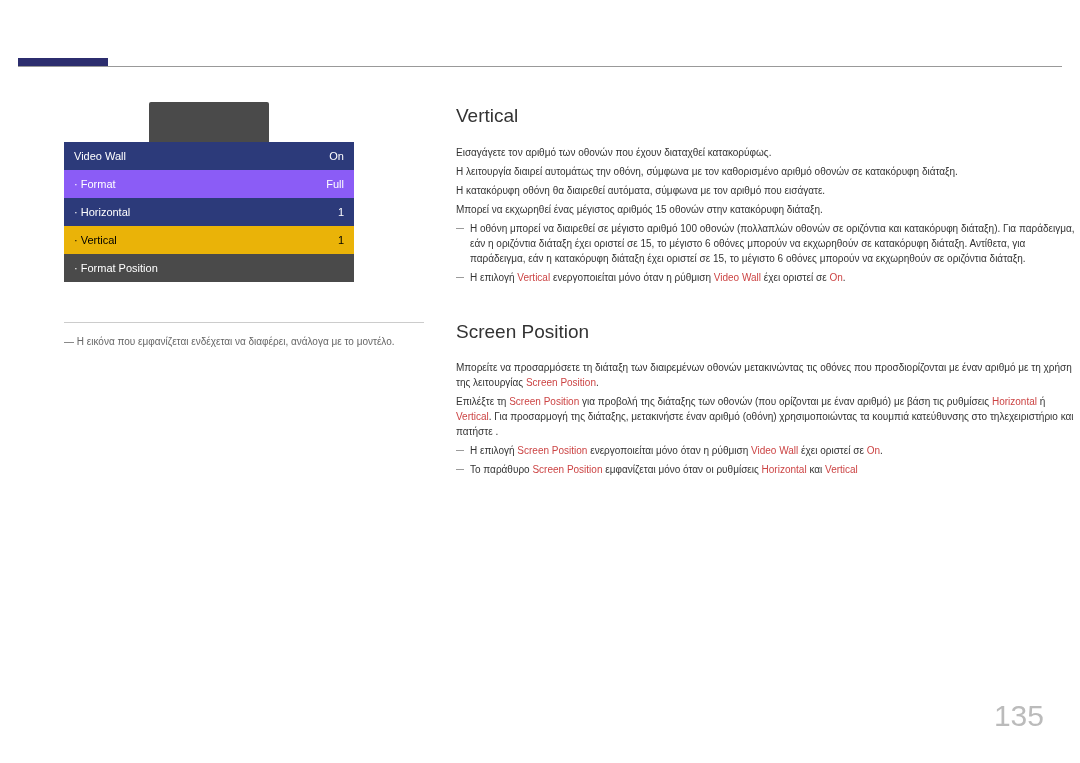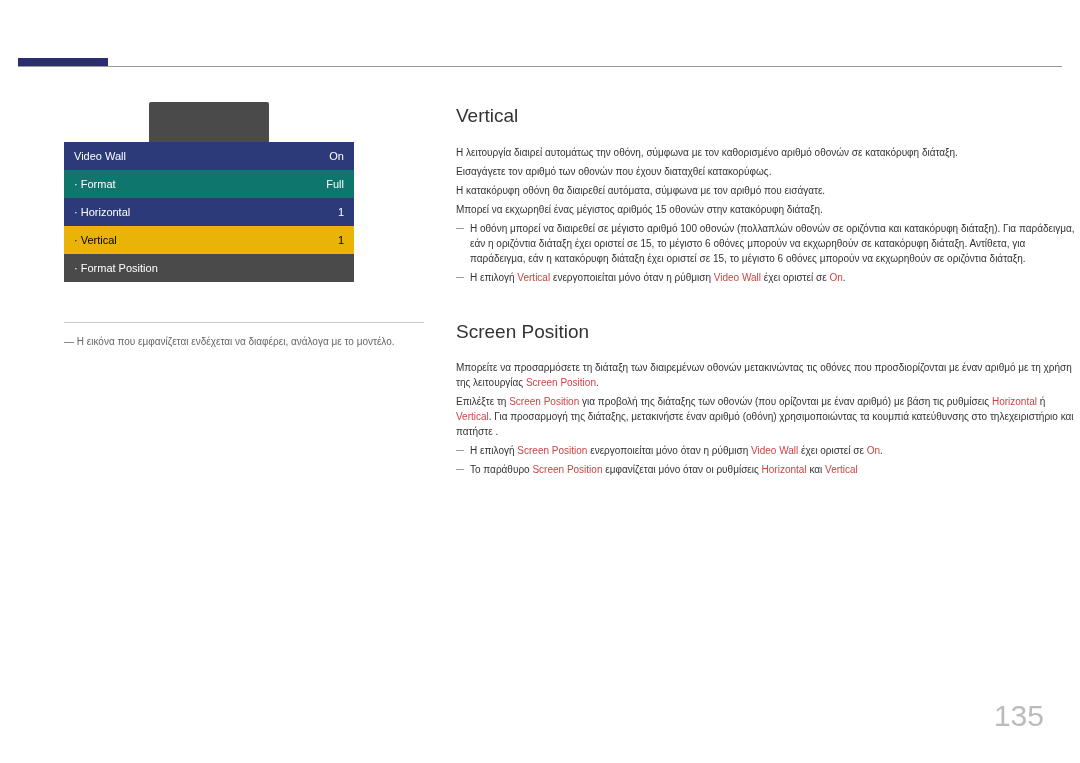--- a/index.html
+++ b/index.html
@@ -50,21 +50,21 @@
     align-items: center;
     justify-content: space-between;
     padding: 0 10px;
     font-size: 11px;
     color: #fff;
   }
   .menu-row.blue {
     background: #2c3a7a;
   }
   .menu-row.dark {
-    background: #0f766e;
+    background: #8b5cf6;
     gap: 25px;
   }
   .menu-row.highlight {
     background: #eab308;
     color: #000;
   }
   .menu-row.dark2 {
     background: #4a4a4a;
   }
   .menu-row .label {
@@ -165,22 +165,22 @@
     <span class="label">· Format Position</span>
     <span class="value"></span>
   </div>
 </div>
 
 <div class="hr-line"></div>
 <div class="note">― Η εικόνα που εμφανίζεται ενδέχεται να διαφέρει, ανάλογα με το μοντέλο.</div>
 
 <div class="content">
   <h2 class="section-title">Vertical</h2>
+  <p>Εισαγάγετε τον αριθμό των οθονών που έχουν διαταχθεί κατακορύφως.</p>
   <p>Η λειτουργία διαιρεί αυτομάτως την οθόνη, σύμφωνα με τον καθορισμένο αριθμό οθονών σε κατακόρυφη διάταξη.</p>
-  <p>Εισαγάγετε τον αριθμό των οθονών που έχουν διαταχθεί κατακορύφως.</p>
   <p>Η κατακόρυφη οθόνη θα διαιρεθεί αυτόματα, σύμφωνα με τον αριθμό που εισάγατε.</p>
   <p>Μπορεί να εκχωρηθεί ένας μέγιστος αριθμός 15 οθονών στην κατακόρυφη διάταξη.</p>
   <ul class="bullet-list">
     <li>Η οθόνη μπορεί να διαιρεθεί σε μέγιστο αριθμό 100 οθονών (πολλαπλών οθονών σε οριζόντια και κατακόρυφη διάταξη). Για παράδειγμα, εάν η οριζόντια διάταξη έχει οριστεί σε 15, το μέγιστο 6 οθόνες μπορούν να εκχωρηθούν σε κατακόρυφη διάταξη. Αντίθετα, για παράδειγμα, εάν η κατακόρυφη διάταξη έχει οριστεί σε 15, το μέγιστο 6 οθόνες μπορούν να εκχωρηθούν σε οριζόντια διάταξη.</li>
     <li>
       <span>Η επιλογή </span><span class="red">Vertical</span><span> ενεργοποιείται μόνο όταν η ρύθμιση </span><span class="red">Video Wall</span><span> έχει οριστεί σε </span><span class="red">On</span><span>.</span>
     </li>
   </ul>
 
   <div class="section2">

